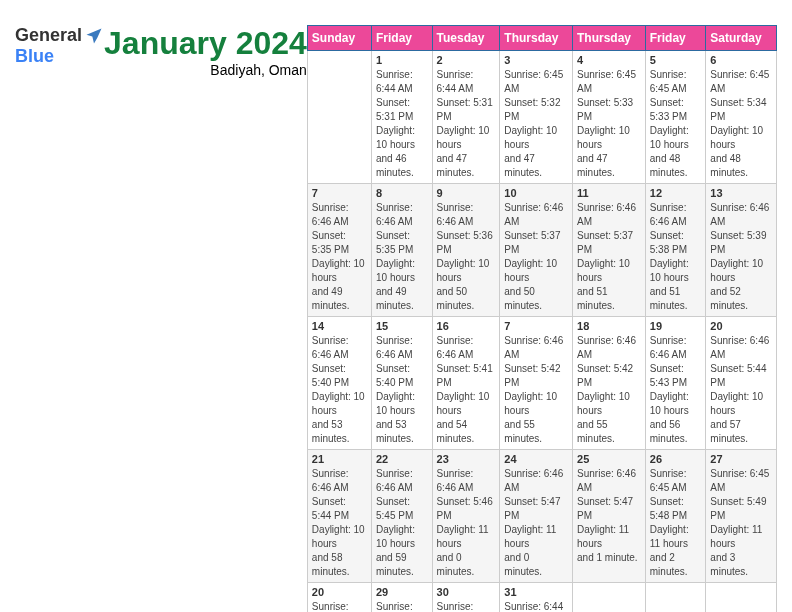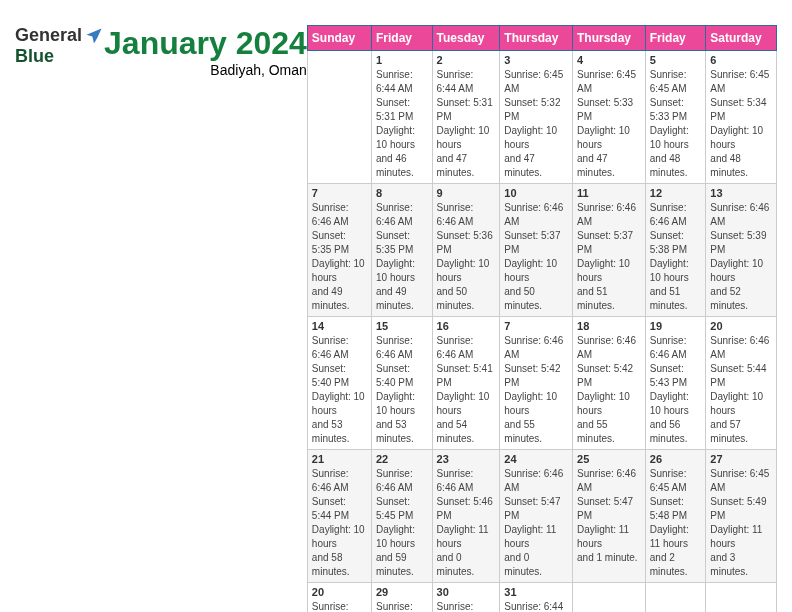--- a/index.html
+++ b/index.html
@@ -34,21 +34,21 @@
       gap: 0;
     }
     .logo-general {
       font-size: 18px;
       font-weight: bold;
       color: #333;
     }
     .logo-blue {
       font-size: 18px;
       font-weight: bold;
-      color: #14532d;
+      color: #3b82f6;
     }
     .logo-icon {
       width: 20px;
       height: 20px;
       margin-left: 2px;
     }
     .title-area {
       text-align: right;
     }
     .month-title {

